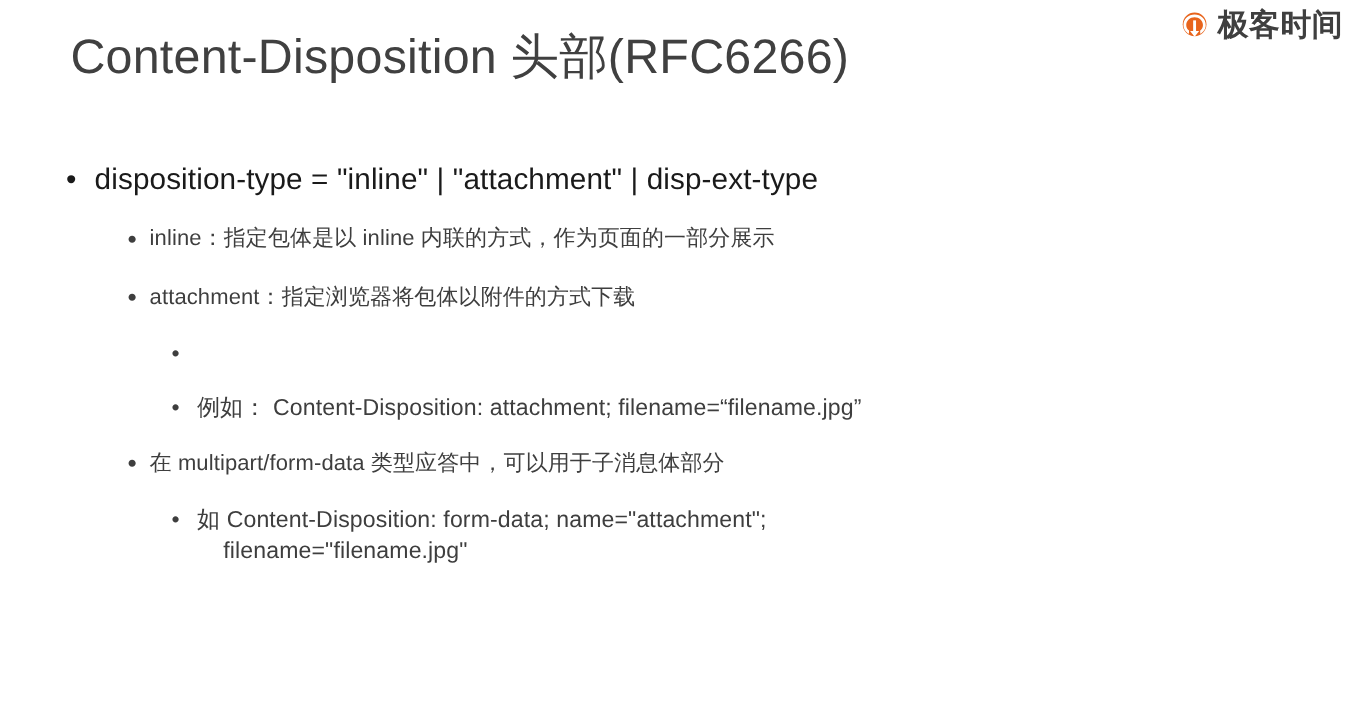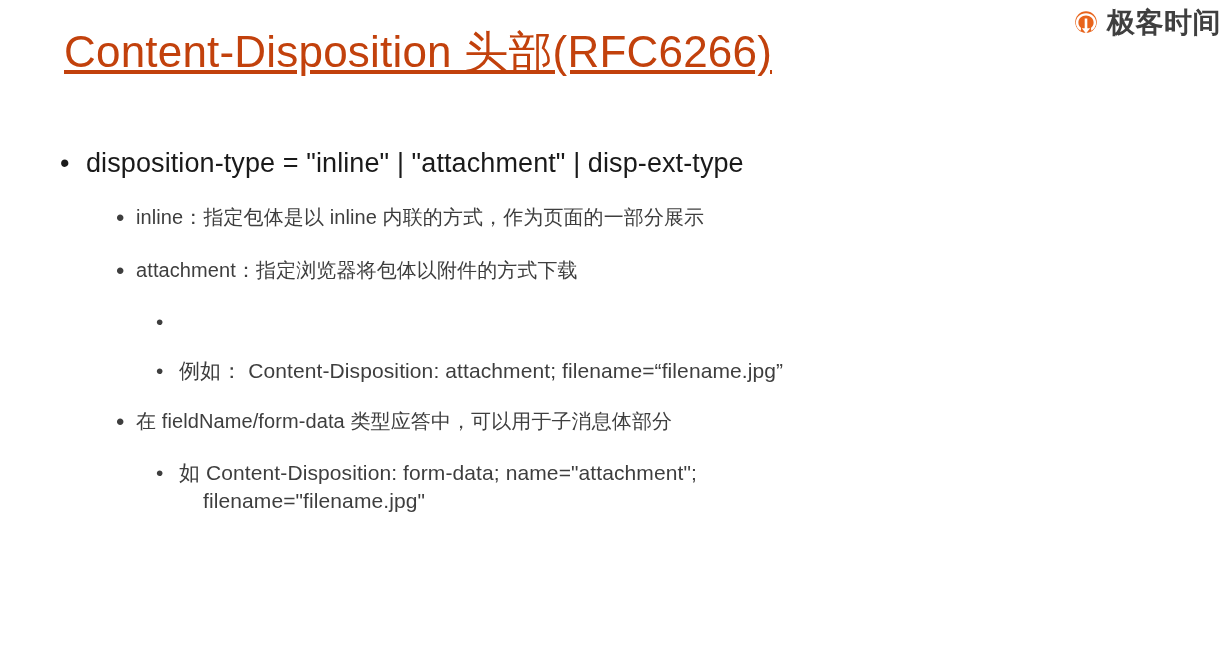--- a/index.html
+++ b/index.html
@@ -39,25 +39,24 @@
     white-space: nowrap;
   }
 
   
   .slide-title {
     position: absolute;
     left: 64px;
     top: 26px;
     font-size: 44px;
     font-weight: normal;
-    color: #c2410c;
+    color: #404040;
     letter-spacing: 0.2px;
     white-space: nowrap;
     line-height: 1.2;
-    text-decoration: underline;
   }
 
   
   .content {
     position: absolute;
     left: 0;
     top: 146px;
     width: 1229px;
   }
 
@@ -171,21 +170,21 @@
     <span class="bullet-mark">•</span>
   </div>
 
   <div class="bullet-row lvl3">
     <span class="bullet-mark">•</span>
     <span class="bullet-text">例如： Content-Disposition: attachment; filename=“filename.jpg”</span>
   </div>
 
   <div class="bullet-row lvl2">
     <span class="bullet-mark">•</span>
-    <span class="bullet-text">在 fieldName/form-data 类型应答中，可以用于子消息体部分</span>
+    <span class="bullet-text">在 multipart/form-data 类型应答中，可以用于子消息体部分</span>
   </div>
 
   <div class="bullet-row lvl3">
     <span class="bullet-mark">•</span>
     <span class="bullet-text">
       <span>如 Content-Disposition: form-data; name="attachment";</span>
       <span class="wrap-line">filename="filename.jpg"</span>
     </span>
   </div>
 

